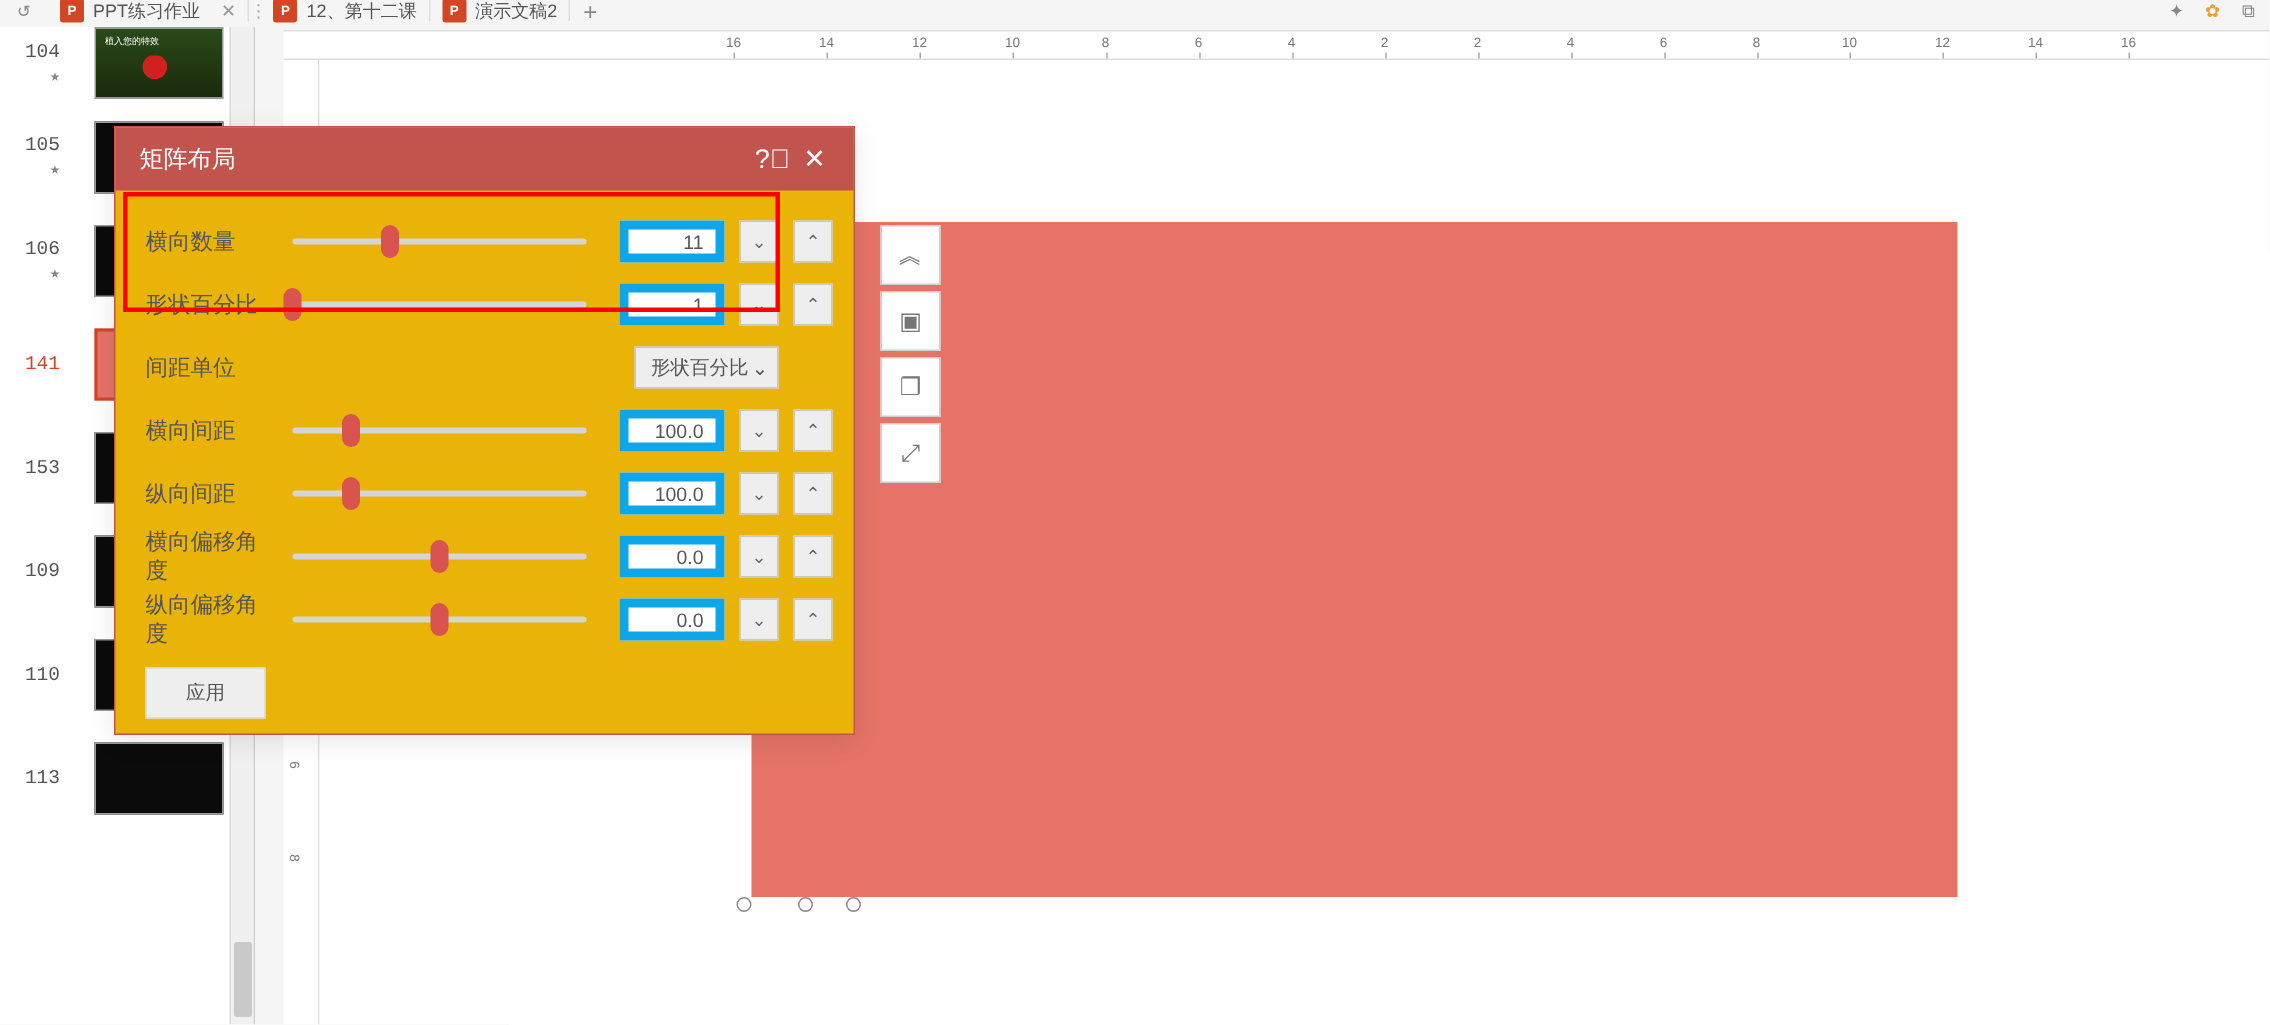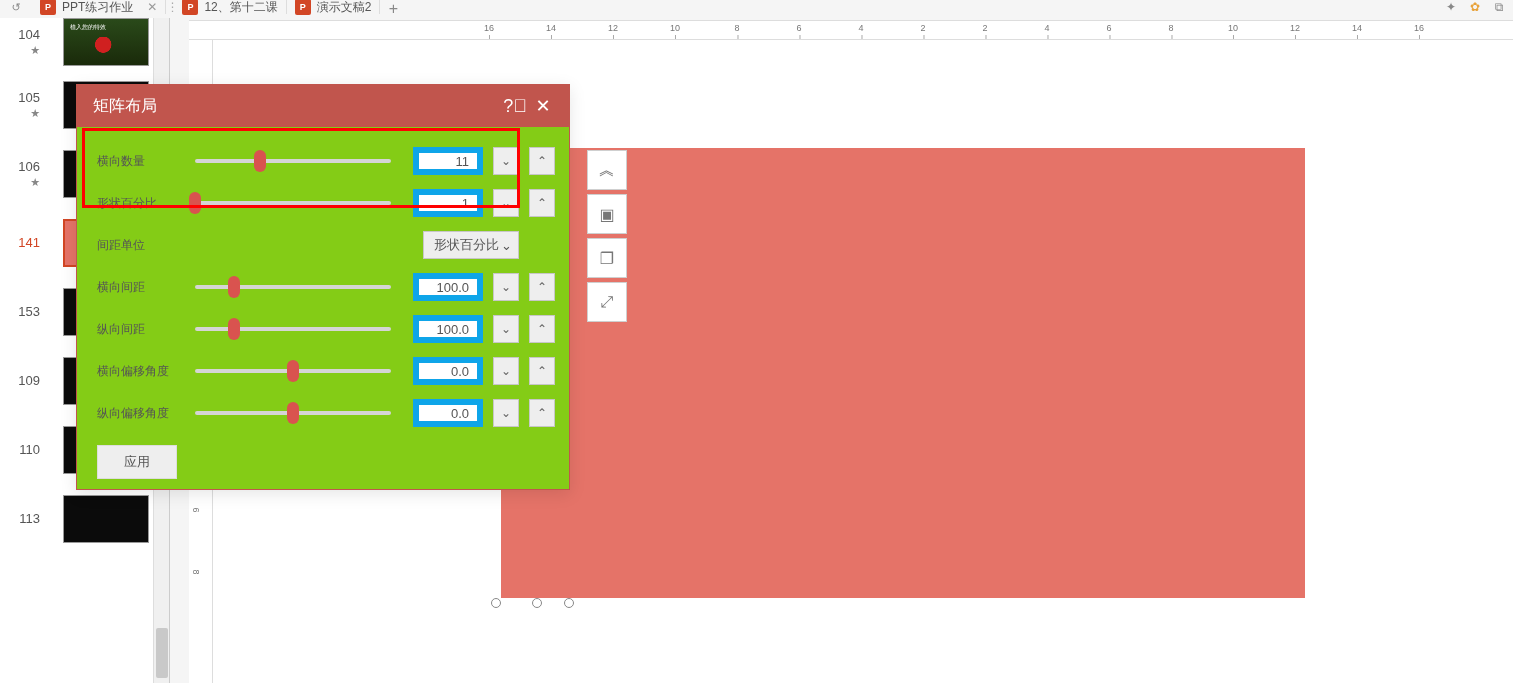--- a/index.html
+++ b/index.html
@@ -83,20 +83,21 @@
 .thumbs {
   position: absolute; left: 0; top: 18px; bottom: 0; width: 170px;
   background: #fff; border-right: 1px solid #ccc;
   overflow: hidden;
 }
 .thumb-row {
   display: flex; align-items: center;
   padding: 4px 4px 4px 6px;
   gap: 23px;
   height: 69px;
+  font-family: Liberation Mono, monospace;
 }
 .thumb-num {
   width: 34px; text-align: right;
   font-size: 13px; color: #555;
   display: flex; flex-direction: column; align-items: flex-end; gap: 2px;
 }
 .thumb-num .star { color: #888; font-size: 11px; }
 .thumb-row.selected .thumb-num { color: #d24625; }
 .thumb-slide {
   width: 86px; height: 48px;
@@ -159,21 +160,21 @@
 .mini-toolbar .mbtn{
   width:40px; height:40px; background:#fff; border:1px solid #cfcfcf;
   display:flex; align-items:center; justify-content:center;
   color:#777; font-size:16px;
 }
 
 
 .dialog {
   position:absolute; left: 76px; top: 84px;
   width: 494px; height: 406px;
-  background:#84cc16;
+  background:#eab308;
   border:1px solid #c1554d;
   box-shadow: 0 4px 16px rgba(0,0,0,0.1);
   display:flex; flex-direction:column;
 }
 .dialog-title {
   background:#c1554d; color:#fff;
   height:44px; display:flex; align-items:center;
   padding: 0 12px 0 16px;
   font-size:16px;
 }
@@ -184,21 +185,21 @@
 }
 .dialog-body{
   padding: 18px 14px 10px 20px;
   display:flex; flex-direction:column; gap:10px;
 }
 .param-row{
   display:flex; align-items:center; gap:10px;
   height:32px;
 }
 .param-row .lbl{
-  width: 88px; font-size:12px; color:#555;
+  width: 88px; font-size:15px; color:#555;
 }
 .param-row .slider{
   flex:1; height:4px; background:#d5d5d5; border-radius:2px; position:relative;
 }
 .param-row .slider .knob{
   position:absolute; top:50%; width:12px; height:22px; background:#d9534f; border-radius:6px;
   transform:translate(-50%,-50%);
 }
 .param-row .valbox{
   width:70px; height:28px; border:6px solid #0ea5e9; background:#fff;

